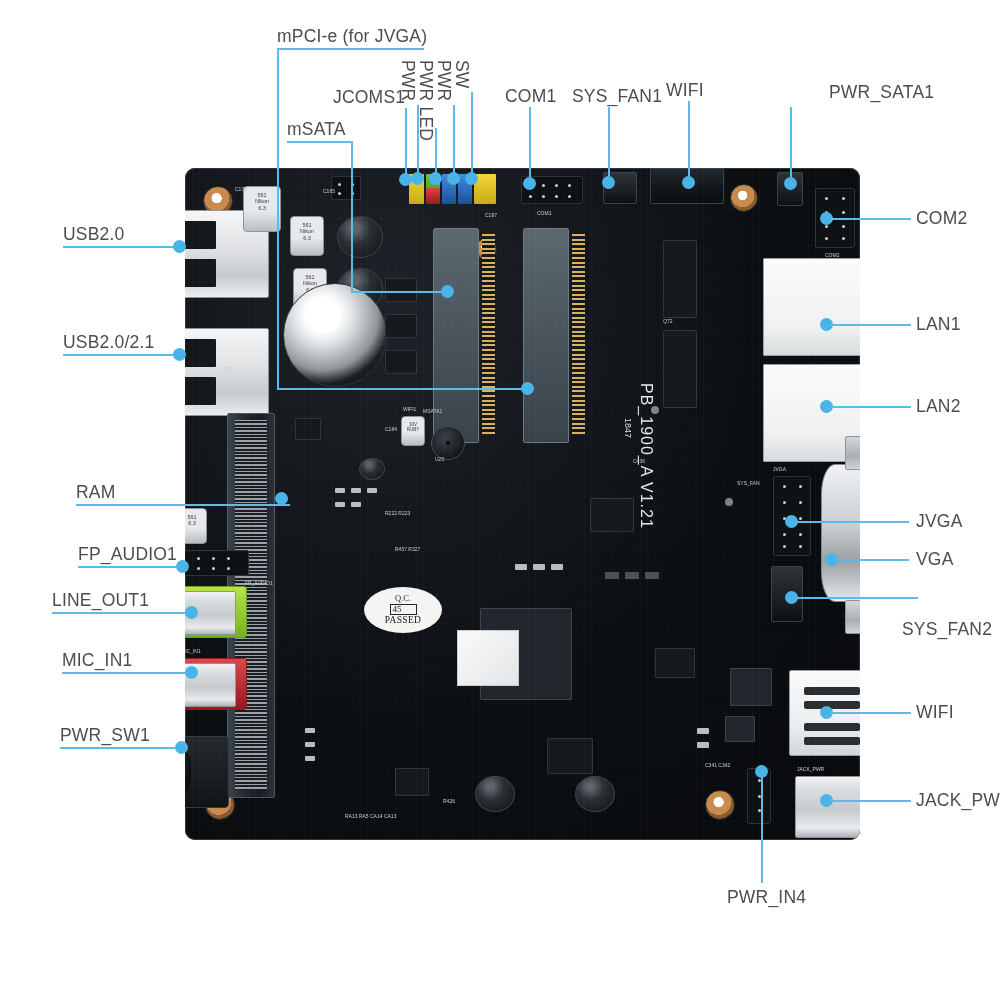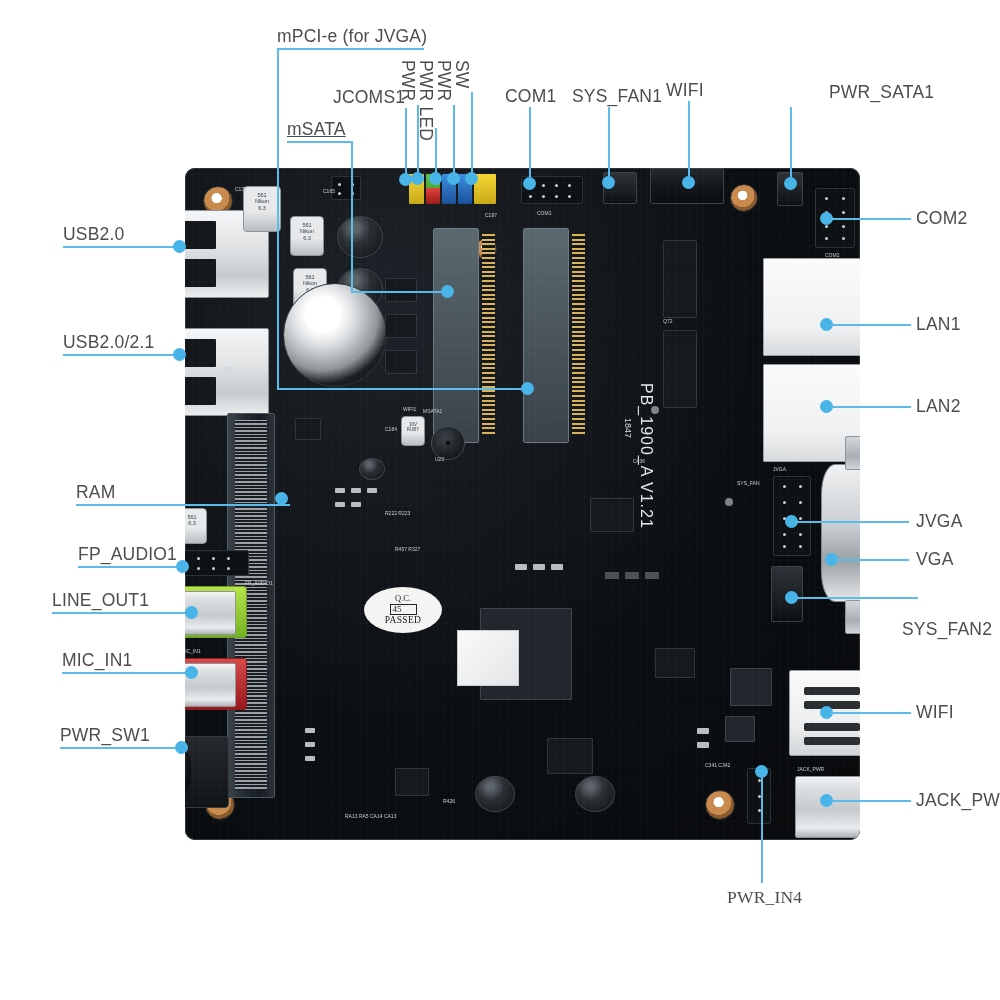--- a/index.html
+++ b/index.html
@@ -326,21 +326,21 @@
       <div class="t3">PASSED</div>
     </div>
   </div>
 
   <div class="lbl" style="left:277px; top:28px;">mPCI-e (for JVGA)</div>
   <div class="ln h" style="left:277px; top:48px; width:147px;"></div>
   <div class="ln v" style="left:277px; top:48px; height:340px;"></div>
   <div class="ln h" style="left:277px; top:388px; width:250px;"></div>
   <div class="dot" style="left:521px; top:382px;"></div>
 
-  <div class="lbl" style="left:287px; top:121px;text-decoration:underline;">mSATA</div>
+  <div class="lbl" style="left:287px; top:121px;">mSATA</div>
   <div class="ln h" style="left:287px; top:141px; width:64px;"></div>
   <div class="ln v" style="left:351px; top:141px; height:150px;"></div>
   <div class="ln h" style="left:351px; top:291px; width:96px;"></div>
   <div class="dot" style="left:441px; top:285px;"></div>
 
   <div class="lbl" style="left:333px; top:89px;">JCOMS1</div>
   <div class="ln v" style="left:405px; top:108px; height:70px;"></div>
   <div class="dot" style="left:399px; top:173px;"></div>
 
   <div class="lbl vert" style="left:416px; top:60px; transform:rotate(90deg);">PWR</div>
@@ -403,21 +403,21 @@
   <div class="ln h" style="left:831px; top:712px; width:80px;"></div>
   <div class="lbl" style="left:916px; top:704px;">WIFI</div>
 
   <div class="dot" style="left:820px; top:794px;"></div>
   <div class="ln h" style="left:831px; top:800px; width:80px;"></div>
   <div class="lbl" style="left:916px; top:792px;">JACK_PWR</div>
 
   <div class="dot" style="left:755px; top:765px;"></div>
   <div class="ln v" style="left:761px; top:777px; height:105px;"></div>
   <div class="ln h" style="left:761px; top:881px; width:2px;"></div>
-  <div class="lbl" style="left:727px; top:889px;font-family:Liberation Serif, serif;">PWR_IN4</div>
+  <div class="lbl" style="left:727px; top:889px;">PWR_IN4</div>
 
   <div class="lbl" style="left:63px; top:226px;">USB2.0</div>
   <div class="ln h" style="left:63px; top:246px; width:115px;"></div>
   <div class="dot" style="left:173px; top:240px;"></div>
 
   <div class="lbl" style="left:63px; top:334px;">USB2.0/2.1</div>
   <div class="ln h" style="left:63px; top:354px; width:115px;"></div>
   <div class="dot" style="left:173px; top:348px;"></div>
 
   <div class="lbl" style="left:76px; top:484px;">RAM</div>

